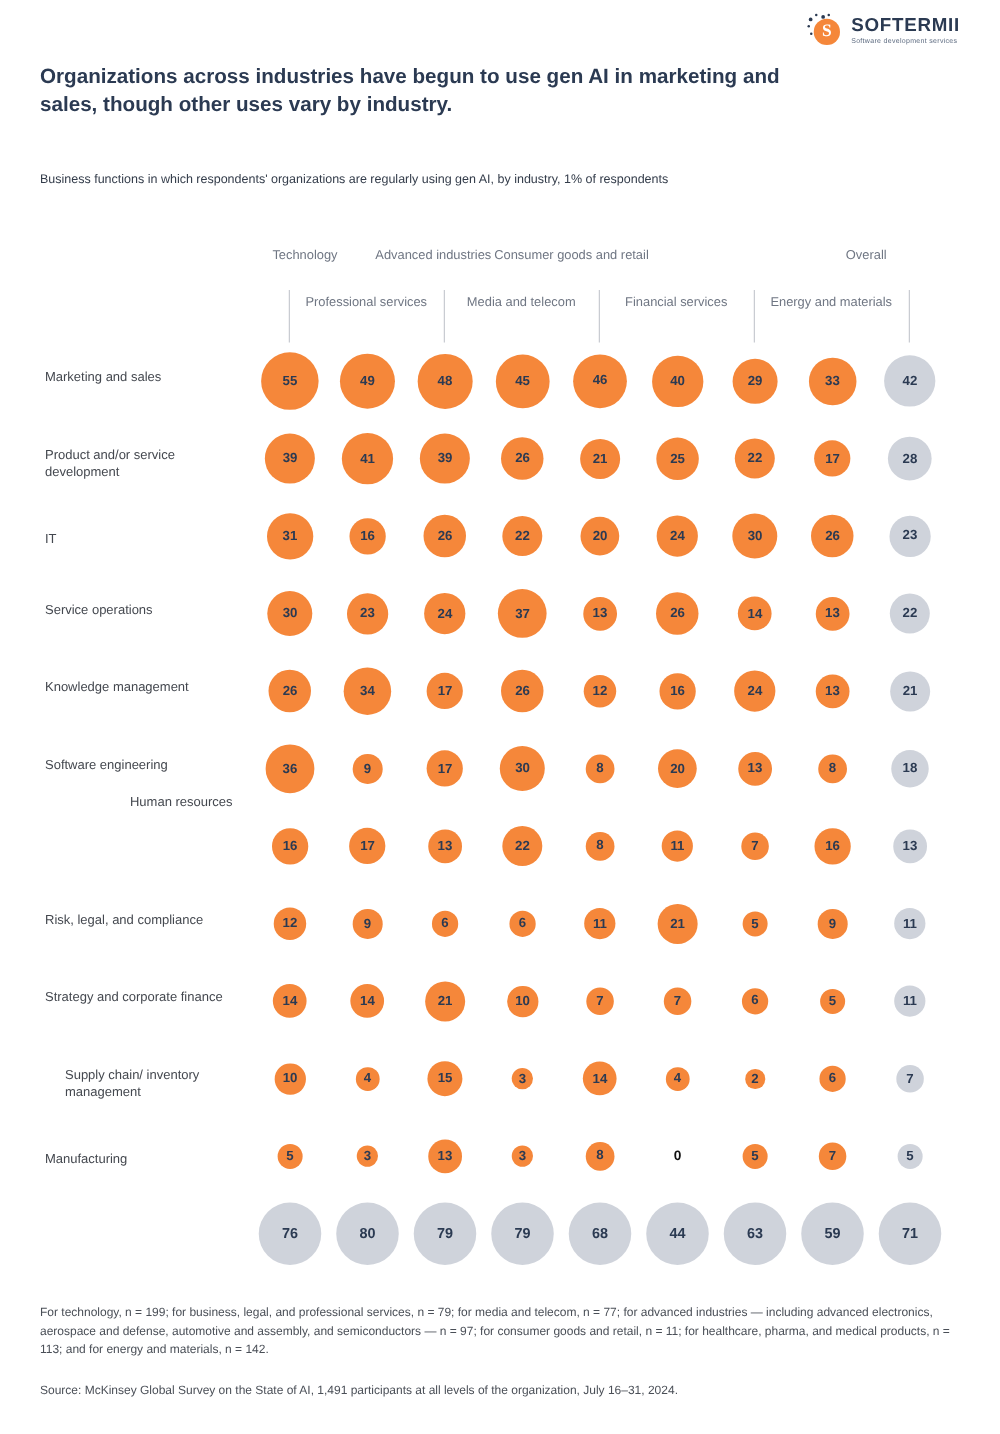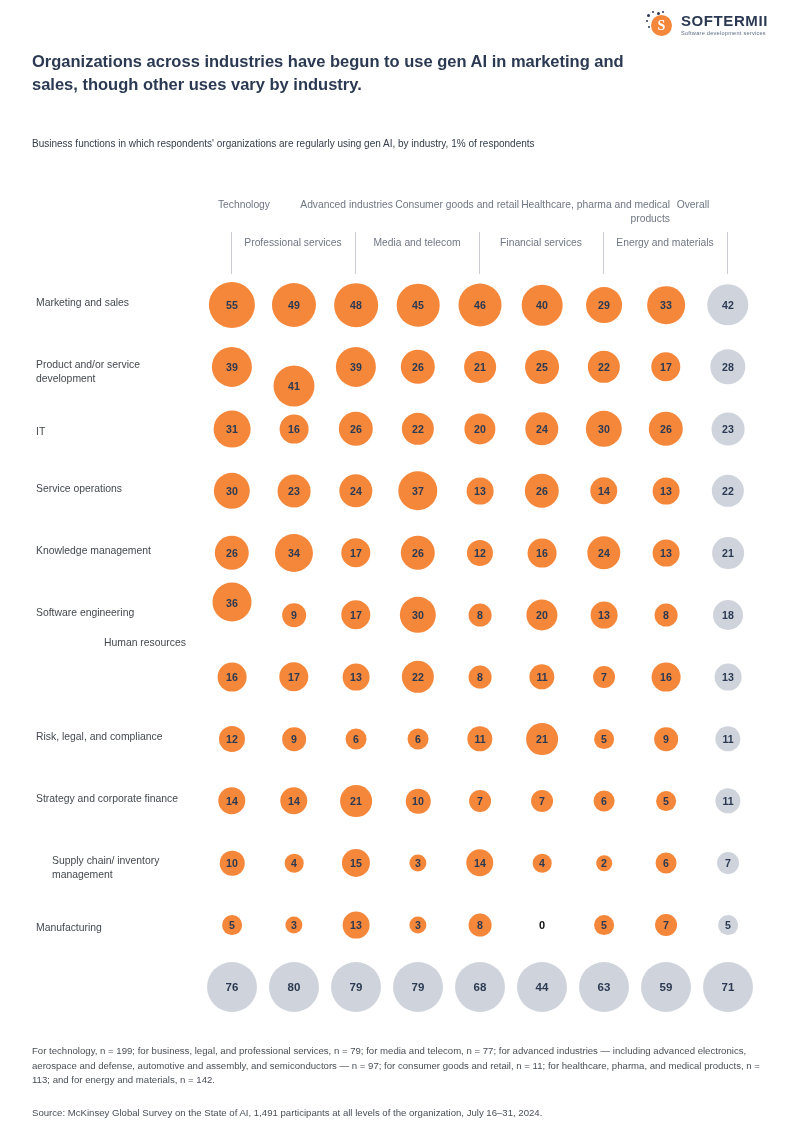--- a/index.html
+++ b/index.html
@@ -193,21 +193,20 @@
     </div>
   </div>
 
   <div class="title">Organizations across industries have begun to use gen AI in marketing and sales, though other uses vary by industry.</div>
   <div class="subtitle">Business functions in which respondents' organizations are regularly using gen AI, by industry, 1% of respondents</div>
 
   <div class="chart" id="chart">
       <div class="hdr-top ralign" style="left: 160px; width: 110px; top: 198px;">Technology</div>
       <div class="hdr-top ralign" style="left: 283px; width: 110px; top: 198px;">Advanced industries</div>
       <div class="hdr-top ralign" style="left: 389px; width: 130px; top: 198px;">Consumer goods and retail</div>
-      <div class="hdr-top ralign" style="left: 520px; width: 150px; top: 198px;">Healthcare, pharma and medical products</div>
       <div class="hdr-top" style="left: 658px; width: 70px; top: 198px;">Overall</div>
       <div class="hdr-sub" style="left: 233px; width: 120px; top: 236px;">Professional services</div>
       <div class="hdr-sub" style="left: 357px; width: 120px; top: 236px;">Media and telecom</div>
       <div class="hdr-sub" style="left: 481px; width: 120px; top: 236px;">Financial services</div>
       <div class="hdr-sub" style="left: 605px; width: 120px; top: 236px;">Energy and materials</div>
       <div class="divider" style="left: 231px; top: 232px; height: 42px;"></div>
       <div class="divider" style="left: 355px; top: 232px; height: 42px;"></div>
       <div class="divider" style="left: 479px; top: 232px; height: 42px;"></div>
       <div class="divider" style="left: 603px; top: 232px; height: 42px;"></div>
       <div class="divider" style="left: 727px; top: 232px; height: 42px;"></div>
@@ -216,21 +215,21 @@
       <div class="bubble" style="width: 44.1px; height: 44.1px; left: 294px; top: 305px;">49</div>
       <div class="bubble" style="width: 43.7338px; height: 43.7338px; left: 356px; top: 305px;">48</div>
       <div class="bubble" style="width: 42.6118px; height: 42.6118px; left: 418px; top: 305px;">45</div>
       <div class="bubble" style="width: 42.9899px; height: 42.9899px; left: 480px; top: 305px;">46</div>
       <div class="bubble" style="width: 40.6552px; height: 40.6552px; left: 542px; top: 305px;">40</div>
       <div class="bubble" style="width: 35.8643px; height: 35.8643px; left: 604px; top: 305px;">29</div>
       <div class="bubble" style="width: 37.6973px; height: 37.6973px; left: 666px; top: 305px;">33</div>
       <div class="bubble gray" style="width: 41.4518px; height: 41.4518px; left: 728px; top: 305px;">42</div>
       <div class="row-label" style="top: 357.55px;">Product and/or service development</div>
       <div class="bubble" style="width: 40.2495px; height: 40.2495px; left: 232px; top: 367px;">39</div>
-      <div class="bubble" style="width: 41.0559px; height: 41.0559px; left: 294px; top: 386px;">41</div>
+      <div class="bubble" style="width: 41.0559px; height: 41.0559px; left: 294px; top: 367px;">41</div>
       <div class="bubble" style="width: 40.2495px; height: 40.2495px; left: 356px; top: 367px;">39</div>
       <div class="bubble" style="width: 34.405px; height: 34.405px; left: 418px; top: 367px;">26</div>
       <div class="bubble" style="width: 31.7711px; height: 31.7711px; left: 480px; top: 367px;">21</div>
       <div class="bubble" style="width: 33.9px; height: 33.9px; left: 542px; top: 367px;">25</div>
       <div class="bubble" style="width: 32.3211px; height: 32.3211px; left: 604px; top: 367px;">22</div>
       <div class="bubble" style="width: 29.4278px; height: 29.4278px; left: 666px; top: 367px;">17</div>
       <div class="bubble gray" style="width: 35.3867px; height: 35.3867px; left: 728px; top: 367px;">28</div>
       <div class="row-label" style="top: 424.5px;">IT</div>
       <div class="bubble" style="width: 36.7956px; height: 36.7956px; left: 232px; top: 429px;">31</div>
       <div class="bubble" style="width: 28.8px; height: 28.8px; left: 294px; top: 429px;">16</div>
@@ -255,21 +254,21 @@
       <div class="bubble" style="width: 34.405px; height: 34.405px; left: 232px; top: 553px;">26</div>
       <div class="bubble" style="width: 38.1379px; height: 38.1379px; left: 294px; top: 553px;">34</div>
       <div class="bubble" style="width: 29.4278px; height: 29.4278px; left: 356px; top: 553px;">17</div>
       <div class="bubble" style="width: 34.405px; height: 34.405px; left: 418px; top: 553px;">26</div>
       <div class="bubble" style="width: 26.0669px; height: 26.0669px; left: 480px; top: 553px;">12</div>
       <div class="bubble" style="width: 28.8px; height: 28.8px; left: 542px; top: 553px;">16</div>
       <div class="bubble" style="width: 33.3848px; height: 33.3848px; left: 604px; top: 553px;">24</div>
       <div class="bubble" style="width: 26.7883px; height: 26.7883px; left: 666px; top: 553px;">13</div>
       <div class="bubble gray" style="width: 31.7711px; height: 31.7711px; left: 728px; top: 553px;">21</div>
       <div class="row-label" style="top: 605.55px;">Software engineering</div>
-      <div class="bubble" style="width: 39px; height: 39px; left: 232px; top: 602px;">36</div>
+      <div class="bubble" style="width: 39px; height: 39px; left: 232px; top: 615px;">36</div>
       <div class="bubble" style="width: 23.7px; height: 23.7px; left: 294px; top: 615px;">9</div>
       <div class="bubble" style="width: 29.4278px; height: 29.4278px; left: 356px; top: 615px;">17</div>
       <div class="bubble" style="width: 36.3339px; height: 36.3339px; left: 418px; top: 615px;">30</div>
       <div class="bubble" style="width: 22.825px; height: 22.825px; left: 480px; top: 615px;">8</div>
       <div class="bubble" style="width: 31.2079px; height: 31.2079px; left: 542px; top: 615px;">20</div>
       <div class="bubble" style="width: 26.7883px; height: 26.7883px; left: 604px; top: 615px;">13</div>
       <div class="bubble" style="width: 22.825px; height: 22.825px; left: 666px; top: 615px;">8</div>
       <div class="bubble gray" style="width: 30.0375px; height: 30.0375px; left: 728px; top: 615px;">18</div>
       <div class="row-label" style="top: 636px; text-align: right;">Human resources</div>
       <div class="bubble" style="width: 28.8px; height: 28.8px; left: 232px; top: 677px;">16</div>

